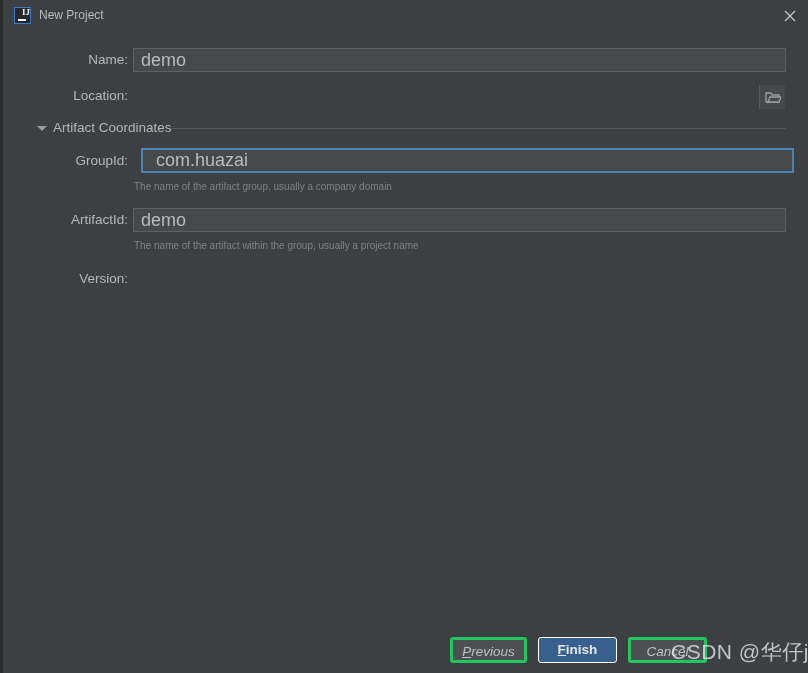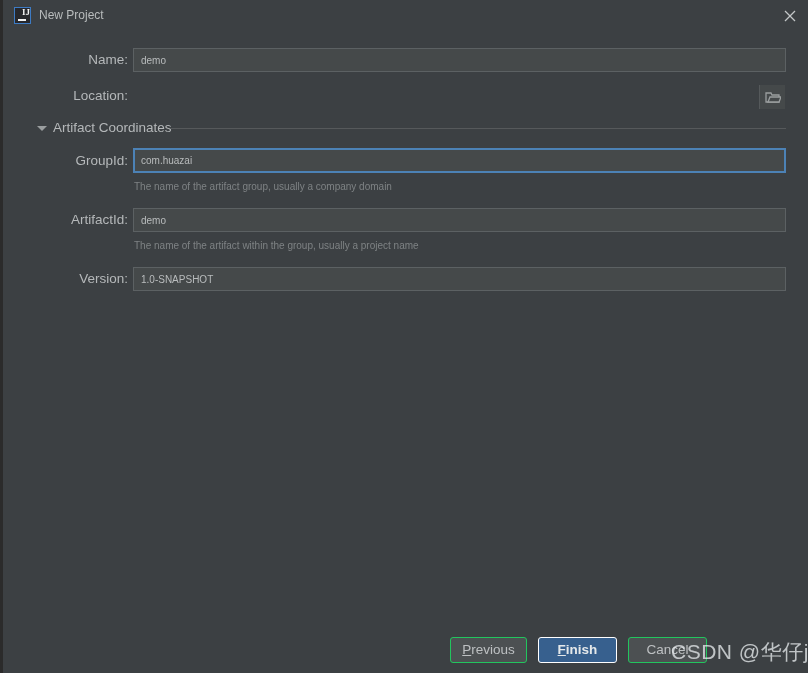--- a/index.html
+++ b/index.html
@@ -83,29 +83,30 @@
     text-align: right;
     white-space: nowrap;
   }
   .text-field {
     position: absolute;
     box-sizing: border-box;
     background: #45494a;
     border: 1px solid #5c6163;
     color: #b9bcbd;
     font-family: "Liberation Sans", sans-serif;
-    font-size: 10px;
+    font-size: 18px;
     padding: 0 0 0 7px;
     outline: none;
     line-height: 22px;
   }
   .text-field.focused {
     border: 2px solid #4c82b6;
     background: #45494a;
-    padding-left: 6px;
+    padding-left: 13px;
+    margin-left: 8px;
   }
   .hint {
     position: absolute;
     font-size: 10px;
     color: #7e8284;
     white-space: nowrap;
   }
 
   
   #location-browse {
@@ -158,22 +159,23 @@
     border-radius: 3px;
     font-size: 13.5px;
     text-align: center;
     line-height: 24px;
     cursor: pointer;
     white-space: nowrap;
     user-select: none;
   }
   .dlg-button.normal {
     background: #4c5052;
-    border: 1px solid #22c55e;
+    border: 3px solid #22c55e;
     color: #bdc0c2;
+    font-style: italic;
   }
   .dlg-button.primary {
     background: #37608e;
     border: 1px solid #ffffff;
     color: #e4e8ea;
     font-weight: bold;
   }
   .mnemonic { text-decoration: underline; }
 
   
@@ -225,21 +227,20 @@
 
   <div class="row-label" style="left:25px; top:153px; width:100px;">GroupId:</div>
   <input class="text-field focused" type="text" style="left: 130px; top: 148px; width: 653px; height: 25px;" value="com.huazai">
   <div class="hint" style="left:131px; top:181px;">The name of the artifact group, usually a company domain</div>
 
   <div class="row-label" style="left:25px; top:212px; width:100px;">ArtifactId:</div>
   <input class="text-field" type="text" style="left: 130px; top: 208px; width: 653px; height: 24px;" value="demo">
   <div class="hint" style="left:131px; top:240px;">The name of the artifact within the group, usually a project name</div>
 
   <div class="row-label" style="left:25px; top:271px; width:100px;">Version:</div>
-  <input class="text-field" type="text" style="left: 130px; top: 267px; width: 653px; height: 24px;" value="1.0-SNAPSHOT">
 
   <div class="dlg-button normal" style="left:447px; top:637px; width:77px;">
     <span class="mnemonic">P</span><span>revious</span>
   </div>
 
   <div class="dlg-button primary" style="left:535px; top:637px; width:79px;">
     <span class="mnemonic">F</span><span>inish</span>
   </div>
 
   <div class="dlg-button normal" style="left:625px; top:637px; width:79px;">Cancel</div>

